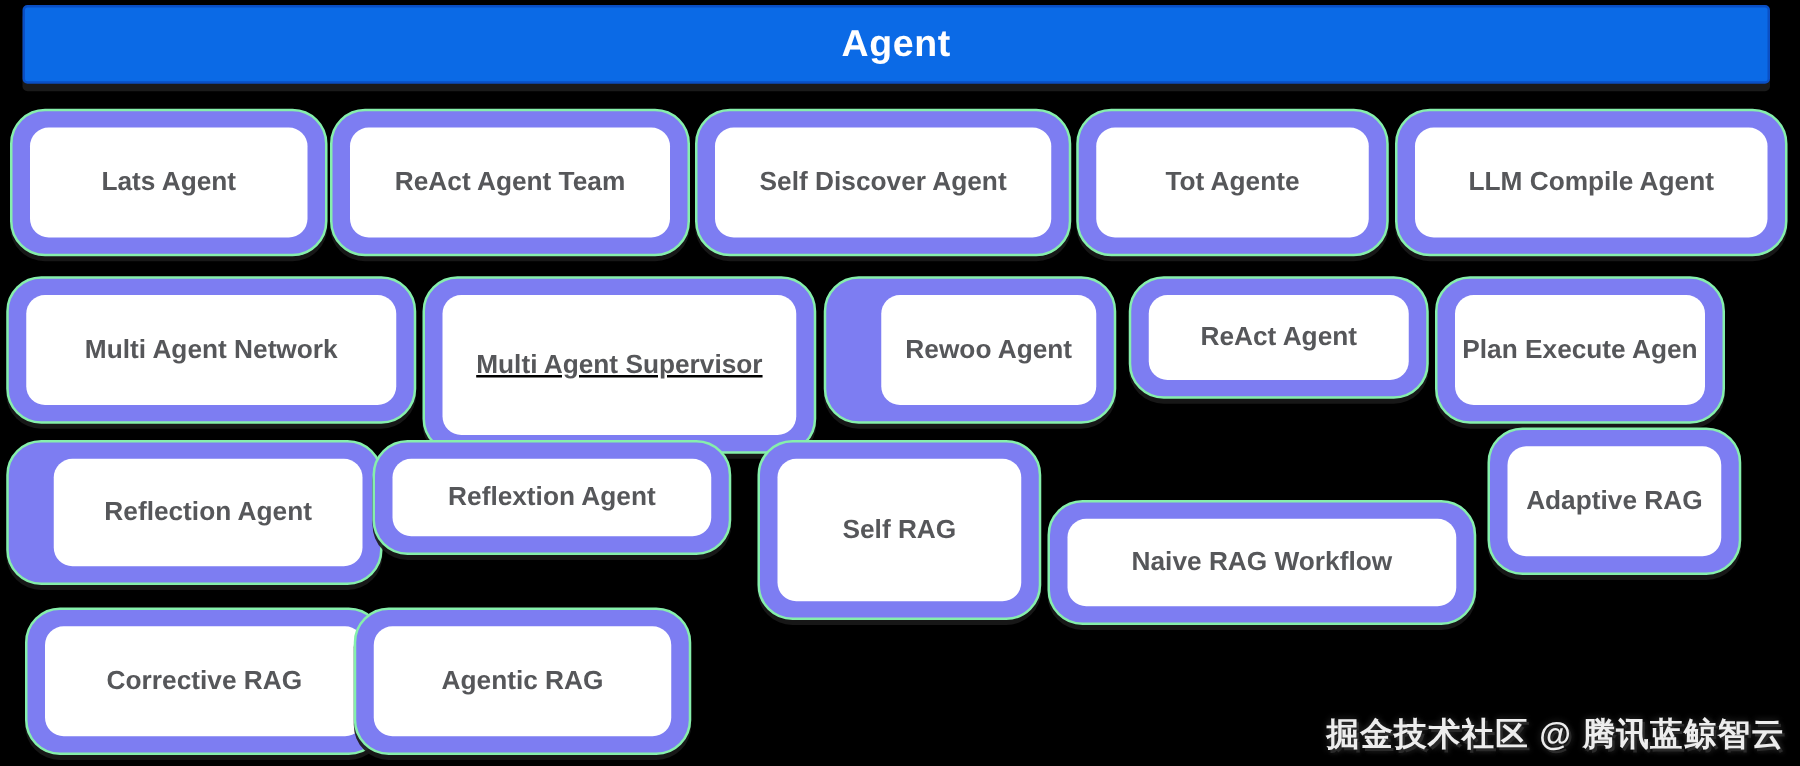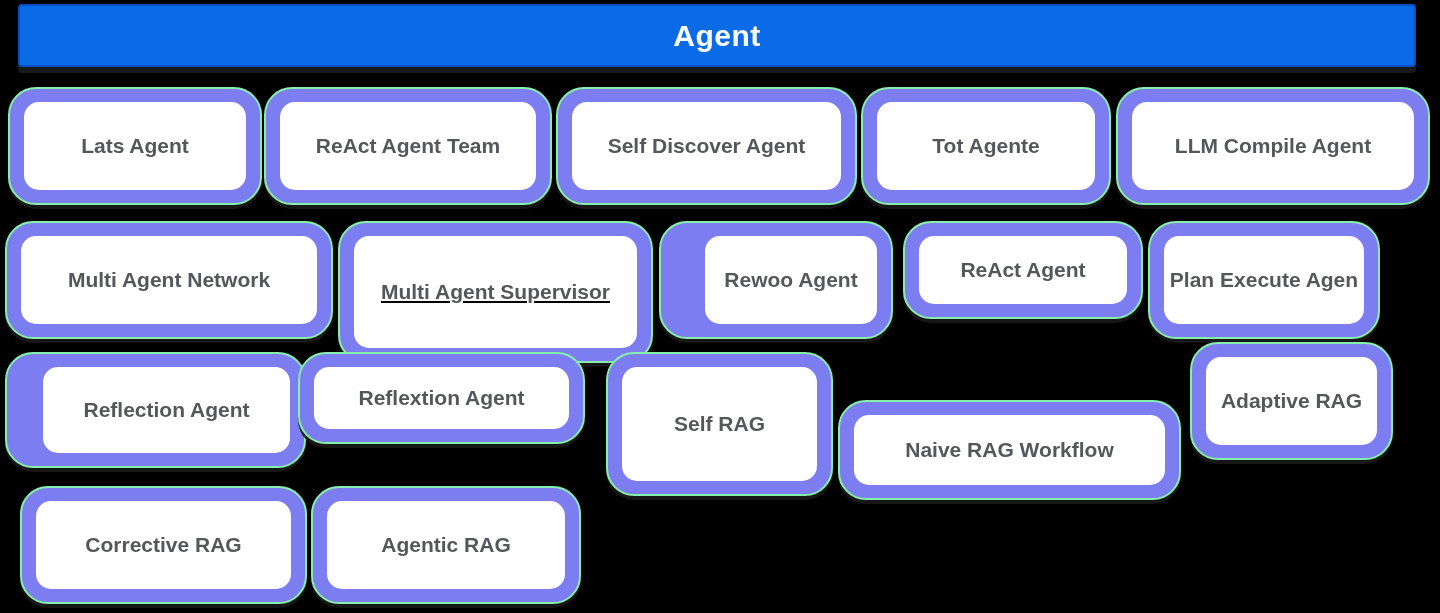--- a/index.html
+++ b/index.html
@@ -157,20 +157,21 @@
       <div class="node" style="left: 1190px; top: 342px; width: 203px; height: 118px;">
         <div class="node-inner">
           <span class="node-label">Adaptive RAG</span>
         </div>
       </div>
       <div class="node" style="left: 20px; top: 486px; width: 287px; height: 118px;">
         <div class="node-inner">
           <span class="node-label">Corrective RAG</span>
         </div>
       </div>
-      <div class="node" style="left: 283px; top: 486px; width: 270px; height: 118px; margin-left: 28px;">
+      <div class="node" style="left: 283px; top: 486px; width: 270px; height: 118px;">
         <div class="node-inner">
           <span class="node-label">Agentic RAG</span>
         </div>
       </div>
     </div>
 
+  <div class="watermark">掘金技术社区 @ 腾讯蓝鲸智云</div>
 </div>
 
 </body></html>

